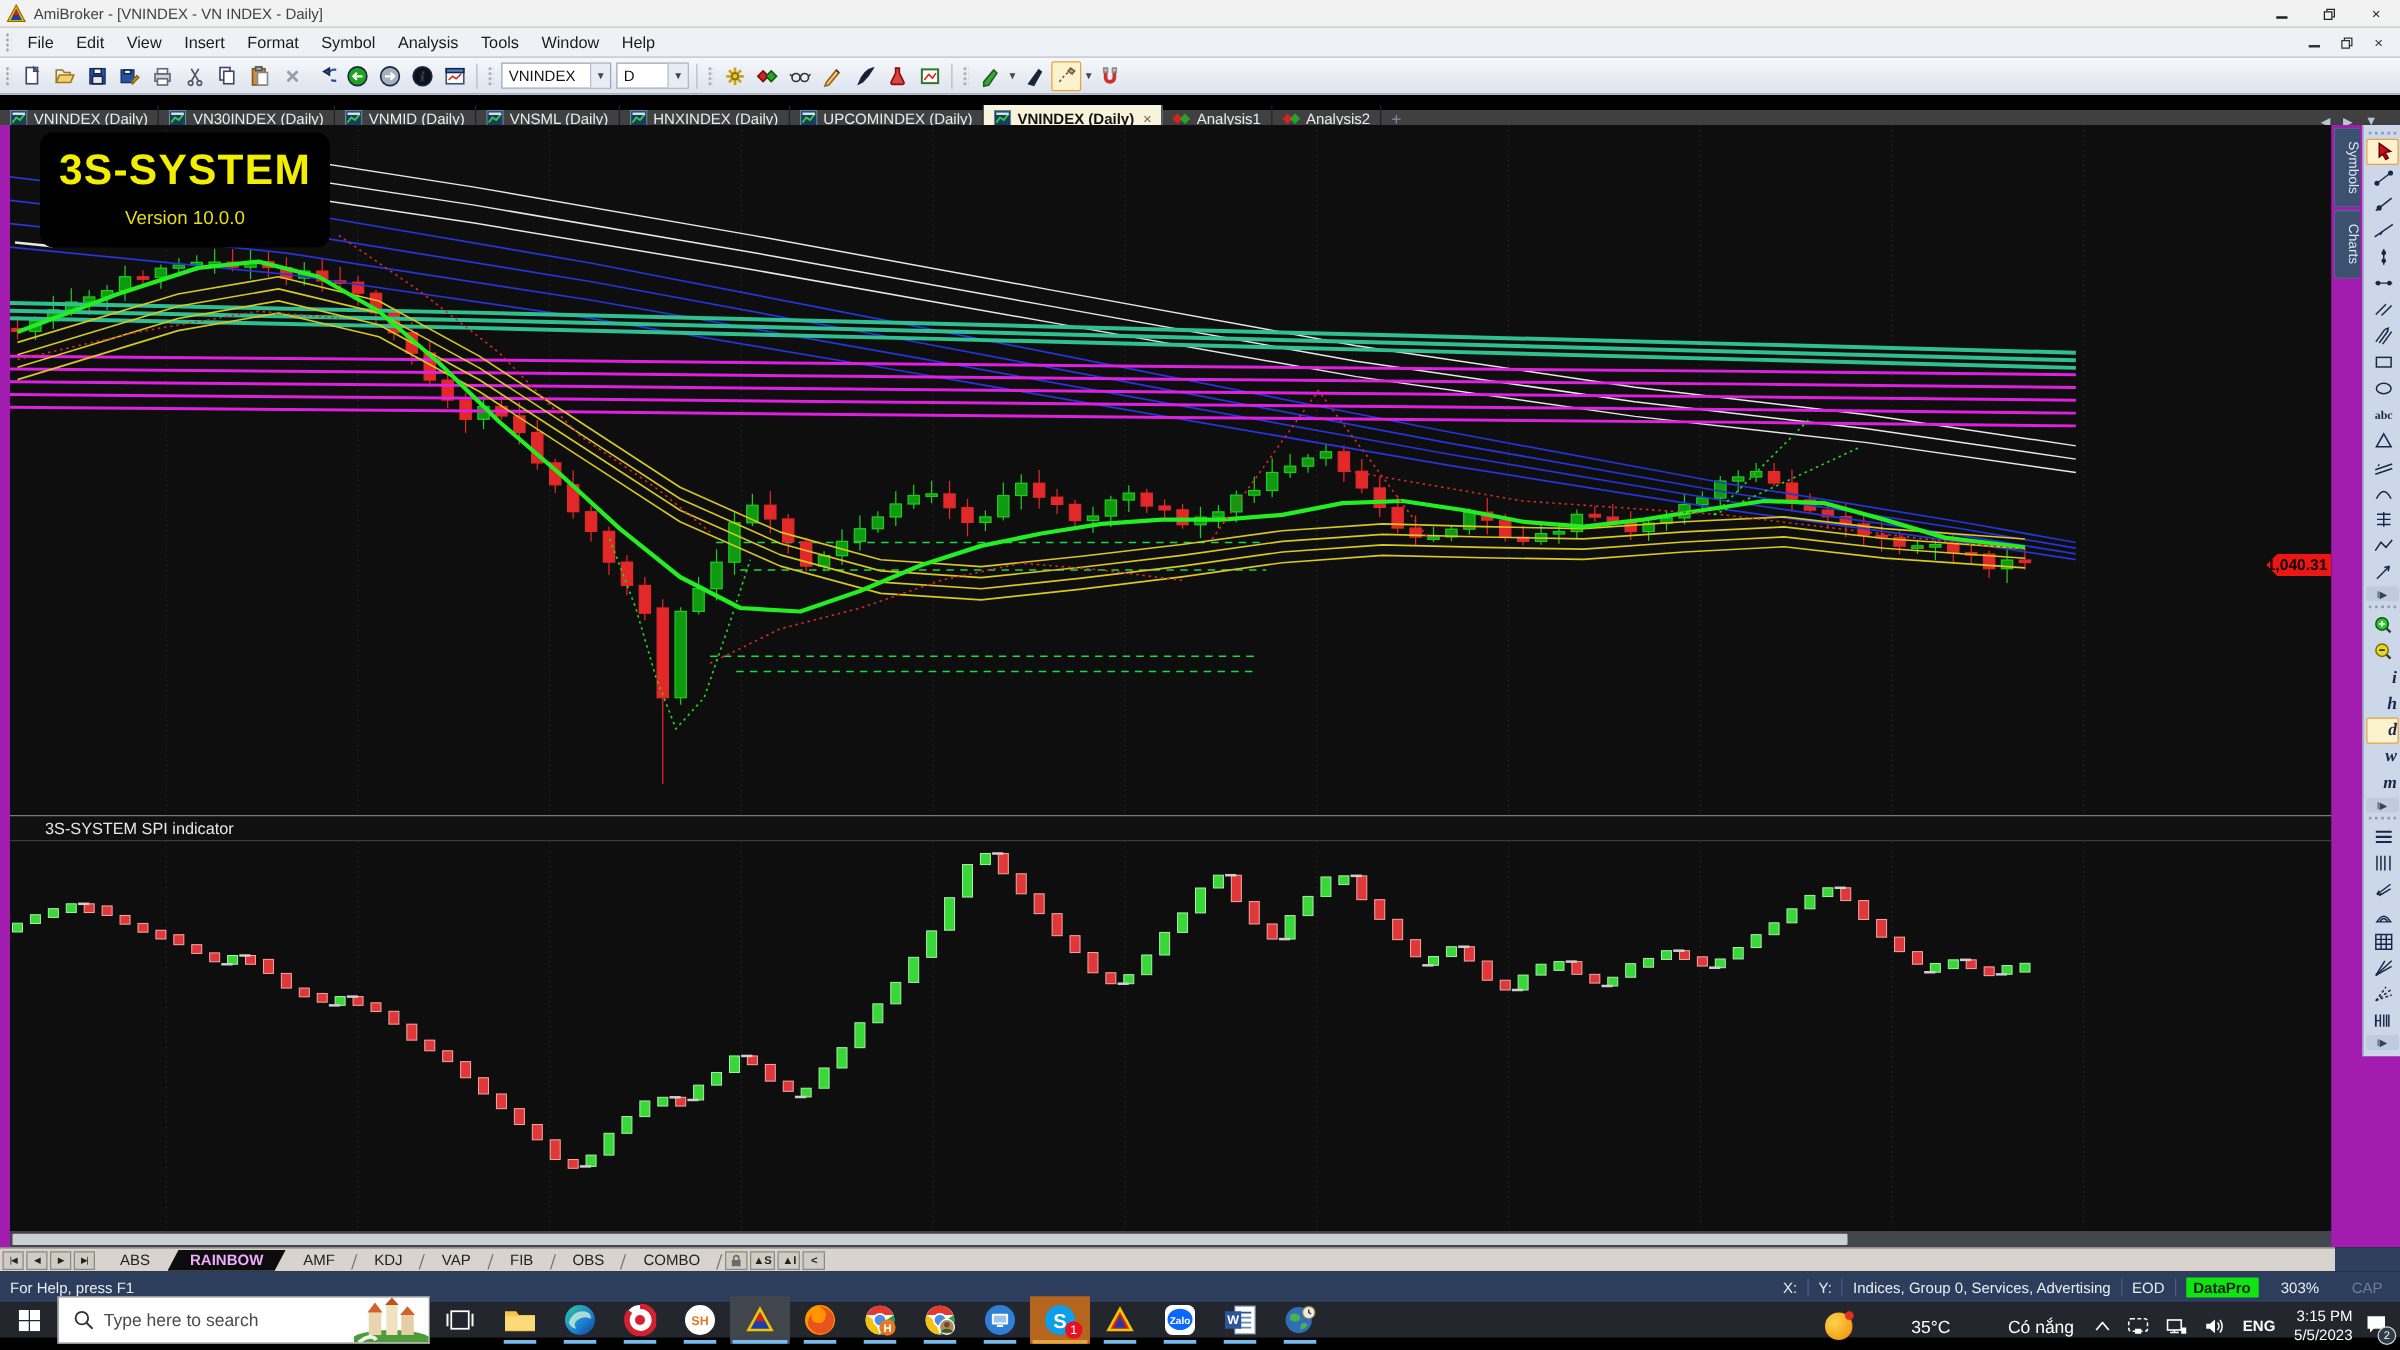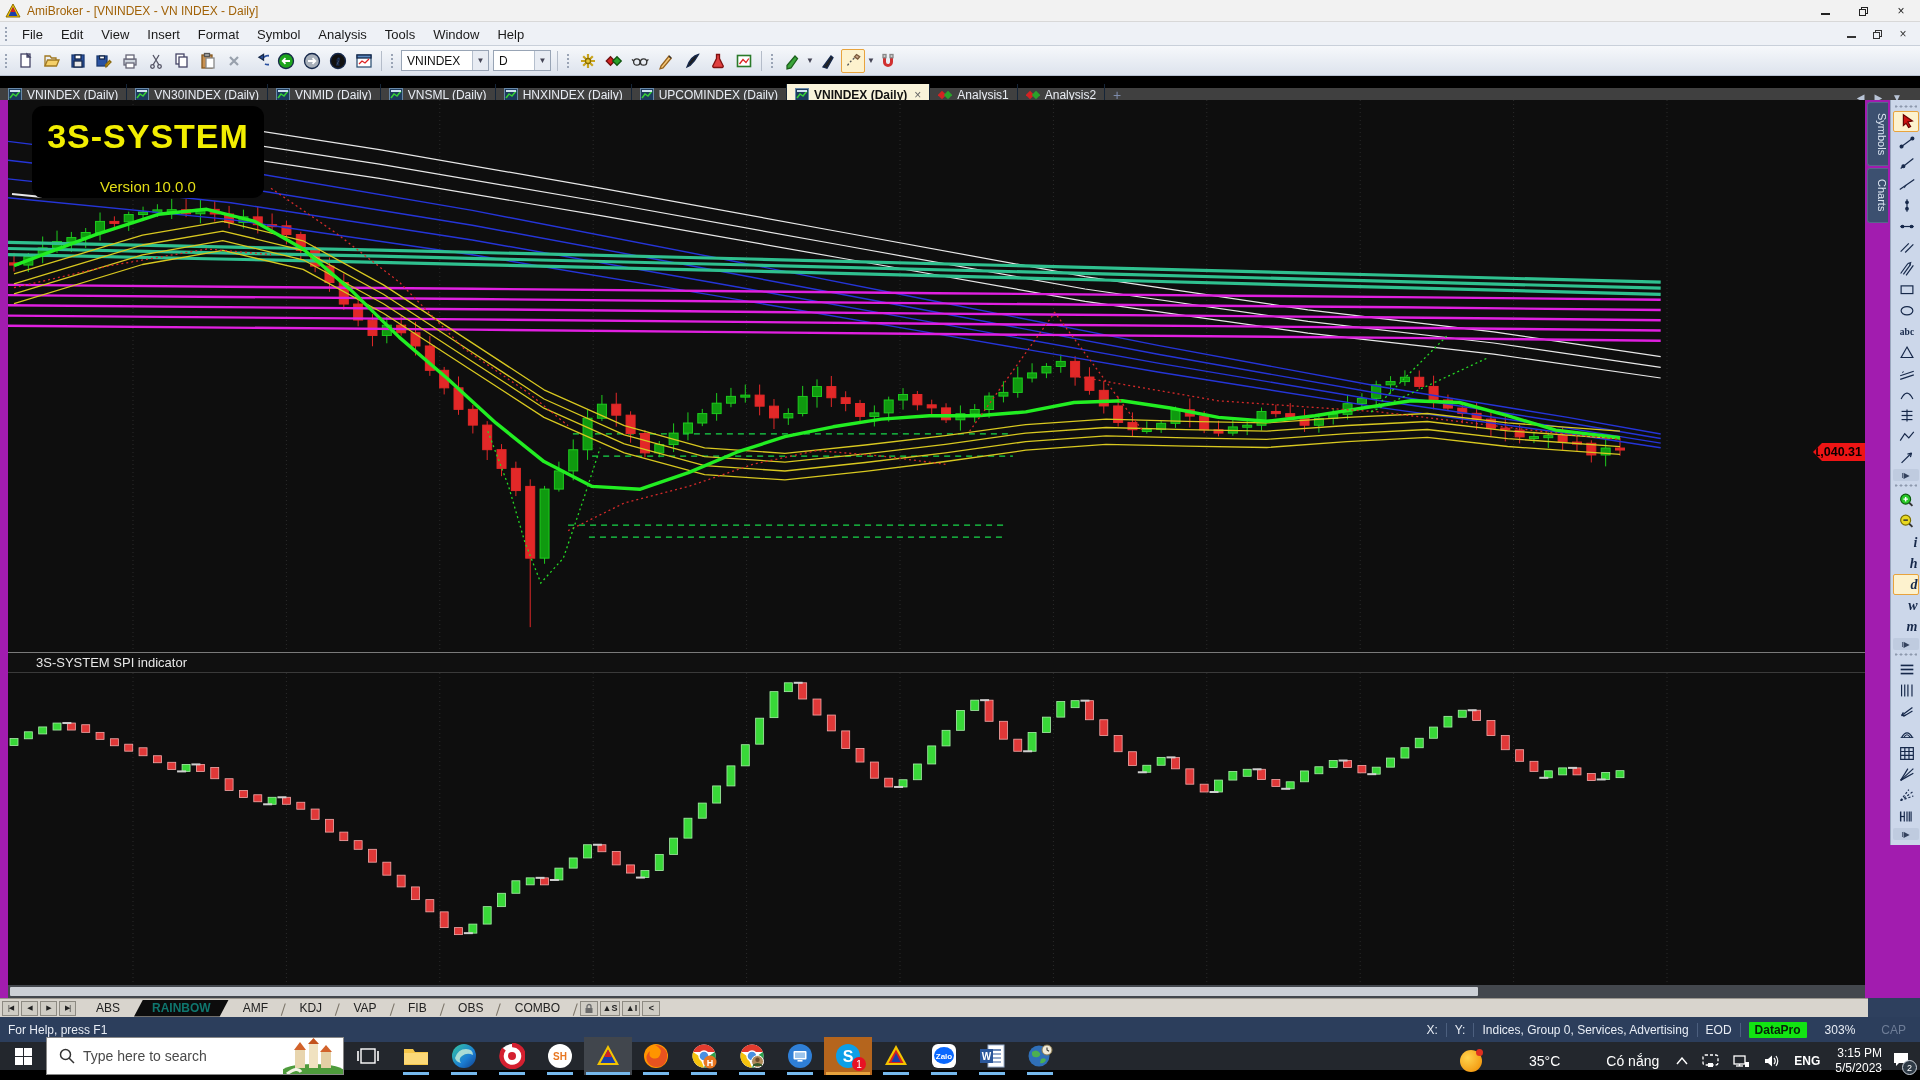--- a/index.html
+++ b/index.html
@@ -1,21 +1,21 @@
 <!DOCTYPE html>
 <html><head>
 <meta charset="utf-8">
 <style>
   * { margin:0; padding:0; box-sizing:border-box; }
   html,body { width:1920px; height:1080px; overflow:hidden; background:#000; }
   #screen { position:relative; width:1920px; height:1080px; font-family:"Liberation Sans",sans-serif; user-select:none; }
 
   
   #titlebar { position:absolute; left:0; top:0; width:1920px; height:22px; background:#f2f2f2; display:flex; align-items:center; border-bottom:1px solid #d8d8d8;}
-  #titlebar .ttext { font-size:12px; color:#a16207; margin-left:6px; }
+  #titlebar .ttext { font-size:12px; color:#404040; margin-left:6px; }
   .winbtns { position:absolute; right:0; top:0; height:22px; display:flex; }
   .winbtn { width:38px; height:22px; display:flex; align-items:center; justify-content:center; font-size:12px; color:#222; }
   .restore-glyph { position:relative; width:9px; height:9px; }
   .restore-glyph i { position:absolute; border:1px solid #222; width:7px; height:7px; display:block; }
   .restore-glyph i:first-child { left:2px; top:0; }
   .restore-glyph i:last-child { left:0; top:2px; background:#f2f2f2; }
   .min-glyph { width:9px; border-bottom:2px solid #222; height:2px; margin-top:6px;}
 
   
   #menubar { position:absolute; left:0; top:22px; width:1920px; height:24px; background:#eef1f6; display:flex; align-items:center; border-bottom:1px solid #c9d0da; }
@@ -48,41 +48,41 @@
   #chartcol { position:absolute; left:8px; top:0; width:1857px; height:898px; }
   #main-panel { position:absolute; left:0; top:0; width:1857px; height:552px; background:#0e0e0e; }
   #spi-labelrow { position:absolute; left:0; top:552px; width:1857px; height:20px; background:#101010; border-top:1px solid #7a7a7a; display:flex; align-items:center; }
   #spi-labelrow span { color:#e8e8e8; font-size:13px; margin-left:28px; }
   #spi-panel { position:absolute; left:0; top:572px; width:1857px; height:313px; background:#0e0e0e; border-top:1px solid #3a3a3a; }
   #chart-hscroll { position:absolute; left:0; top:885px; width:1857px; height:13px; background:#43474d; }
   #chart-hscroll .thumb { position:absolute; left:2px; top:2px; width:1468px; height:9px; background:#ccd0d6; border-radius:1px; }
 
   #logo-box { position:absolute; left:25px; top:7px; width:230px; height:90px; background:#000; border-radius:10px; box-shadow:0 0 0 1px #000; text-align:center; }
   #logo-box .l1 { color:#f2ee00; font-size:34px; font-weight:bold; letter-spacing:1px; margin-top:10px; }
-  #logo-box .l2 { color:#e3de17; font-size:15px; margin-top:22px; }
+  #logo-box .l2 { color:#e3de17; font-size:15px; margin-top:10px; }
 
   #price-tag { position:absolute; left:1805px; width:52px; height:18px; background:#ee1515; color:#0a0000; font-size:12.5px; font-weight:bold; display:flex; align-items:center; justify-content:flex-end; padding-right:3px; clip-path:polygon(0 50%, 9px 0, 100% 0, 100% 100%, 9px 100%); }
 
   
   #side-tabs { position:absolute; left:1865px; top:0; width:25px; height:898px; }
   .side-tab { width:21px; margin:2px 0 2px 2px; padding:10px 0; background:#3c5070; border:1px solid #55688a; border-right:none; border-radius:3px 0 0 3px; color:#dde6f3; font-size:11px; writing-mode:vertical-rl; text-align:center; }
   #right-toolbar { position:absolute; left:1890px; top:0; width:30px; background:#ccd7ea; border-left:1px solid #9aa7bd; padding:2px 0 4px 0; }
   .rbtn { width:26px; height:21px; margin:0 auto; display:flex; align-items:center; justify-content:flex-end; border:1px solid transparent; border-radius:2px; }
   .rbtn.hl { background:#fdf2ce; border-color:#e8a33d; }
   .rbtn svg { display:block; }
   .rletter { font-family:"Liberation Serif",serif; font-style:italic; font-weight:bold; font-size:14px; color:#16284a; }
   .r-sep { width:22px; height:5px; margin:2px auto; background-image:radial-gradient(circle,#8d99ad 1px,transparent 1.2px); background-size:5px 5px; background-position:center; }
   .r-exp { width:26px; height:12px; margin:1px auto; background:#bfcbdf; border-radius:2px; color:#33415c; font-size:8px; display:flex; align-items:center; justify-content:center; }
 
   
   #sheetbar { position:absolute; left:0; top:998px; width:1868px; height:19px; background:#d8d4cd; border-top:1px solid #9a968e; display:flex; align-items:center; font-size:12px; color:#222; }
   #sheetbar-right-fill { position:absolute; left:1868px; top:998px; width:52px; height:19px; background:#2e405e; }
   .snav { width:17px; height:15px; border:1px solid #8d8a82; background:#cfccc4; margin-left:2px; display:flex; align-items:center; justify-content:center; font-size:7px; letter-spacing:-1px; color:#222; }
   .sheet-tab { padding:1px 14px; height:17px; display:flex; align-items:center; }
-  .sheet-tab.active { background:#0c0c0c; color:#0f766e; font-weight:bold; clip-path:polygon(9px 0, 100% 0, calc(100% - 9px) 100%, 0 100%); padding:1px 18px; }
+  .sheet-tab.active { background:#0c0c0c; color:#f0abfc; font-weight:bold; clip-path:polygon(9px 0, 100% 0, calc(100% - 9px) 100%, 0 100%); padding:1px 18px; }
   .sheet-sep { color:#7b7468; transform:skewX(-18deg); font-size:13px; }
   .sbtn { min-width:18px; height:15px; border:1px solid #8d8a82; background:#cfccc4; margin-left:2px; display:flex; align-items:center; justify-content:center; font-size:9px; font-weight:bold; color:#222; padding:0 2px;}
 
   
   #statusbar { position:absolute; left:0; top:1017px; width:1920px; height:25px; background:#2c3e5c; display:flex; align-items:center; color:#e8edf5; font-size:12px; }
   #statusbar .help { margin-left:8px; }
   #statusbar .right { position:absolute; right:6px; display:flex; align-items:center; height:100%; }
   .st-sep { width:1px; height:14px; background:#4c5f7e; margin:0 8px; }
   .st-datapro { background:#12e412; color:#072207; padding:1px 6px; font-weight:bold; border-radius:1px; }
   .st-cap { color:#6e7d97; }

